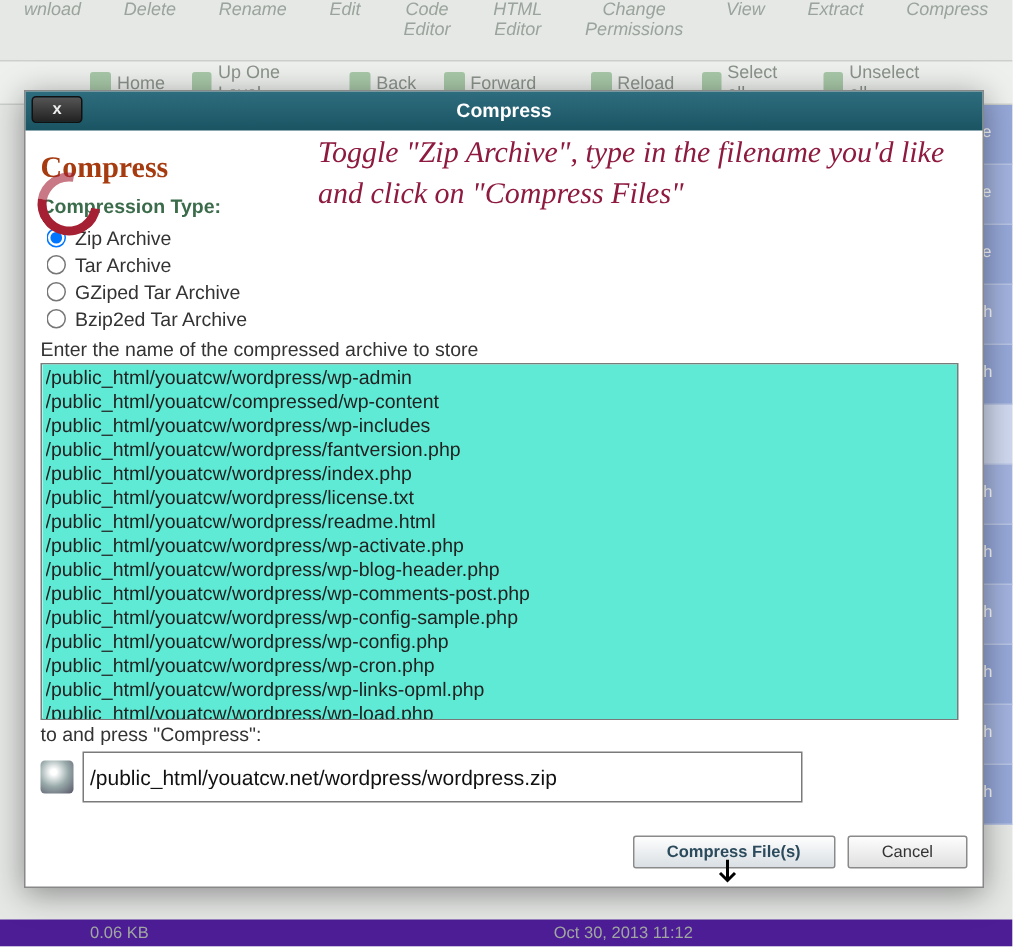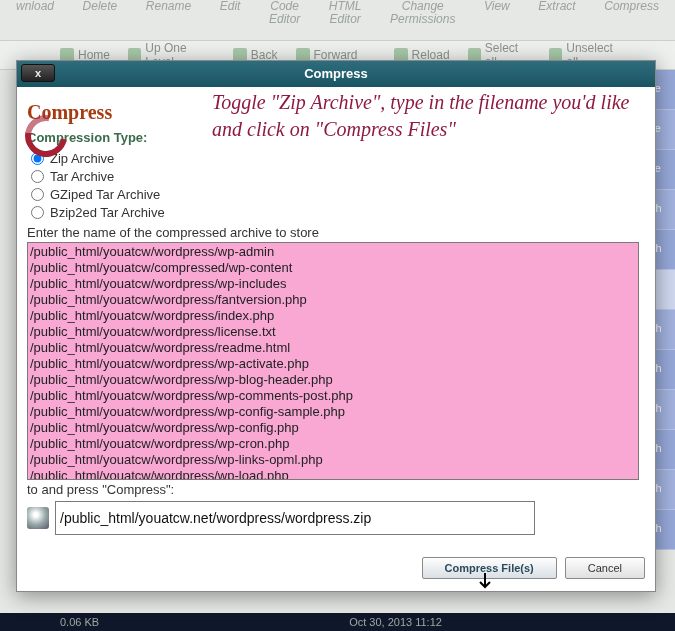--- a/index.html
+++ b/index.html
@@ -63,24 +63,24 @@
     overflow: hidden;
     white-space: nowrap;
   }
   .bg-filetypes .cell.alt { background: #a2b2de; }
   .bg-filetypes .cell.gap { background: #cfd8ef; color: #6c78a0; }
   
   .bg-bottom {
     position: absolute;
     bottom: 0; left: 0; right: 0;
     height: 18px;
-    background: #0f172a;
+    background: #4c1d95;
     color: #a0a6a0;
     display: flex;
-    gap: 40px;
+    gap: 60px;
     padding-left: 60px;
     align-items: center;
     font-size: 11px;
   }
   
   .modal {
     position: absolute;
     left: 16px;
     top: 60px;
     width: 640px;
@@ -154,21 +154,21 @@
   }
   .enter-label {
     color: #333;
     margin-top: 4px;
     font-size: 13px;
   }
   .file-listbox {
     width: 612px;
     height: 238px;
     border: 1px solid #7a7a7a;
-    background: #f9a8d4;
+    background: #5eead4;
     overflow-y: scroll;
     font-size: 13px;
     color: #222;
     padding: 1px 2px;
     margin-top: 2px;
     line-height: 16px;
     font-family: Arial, sans-serif;
   }
   .to-and-press {
     color: #333;

